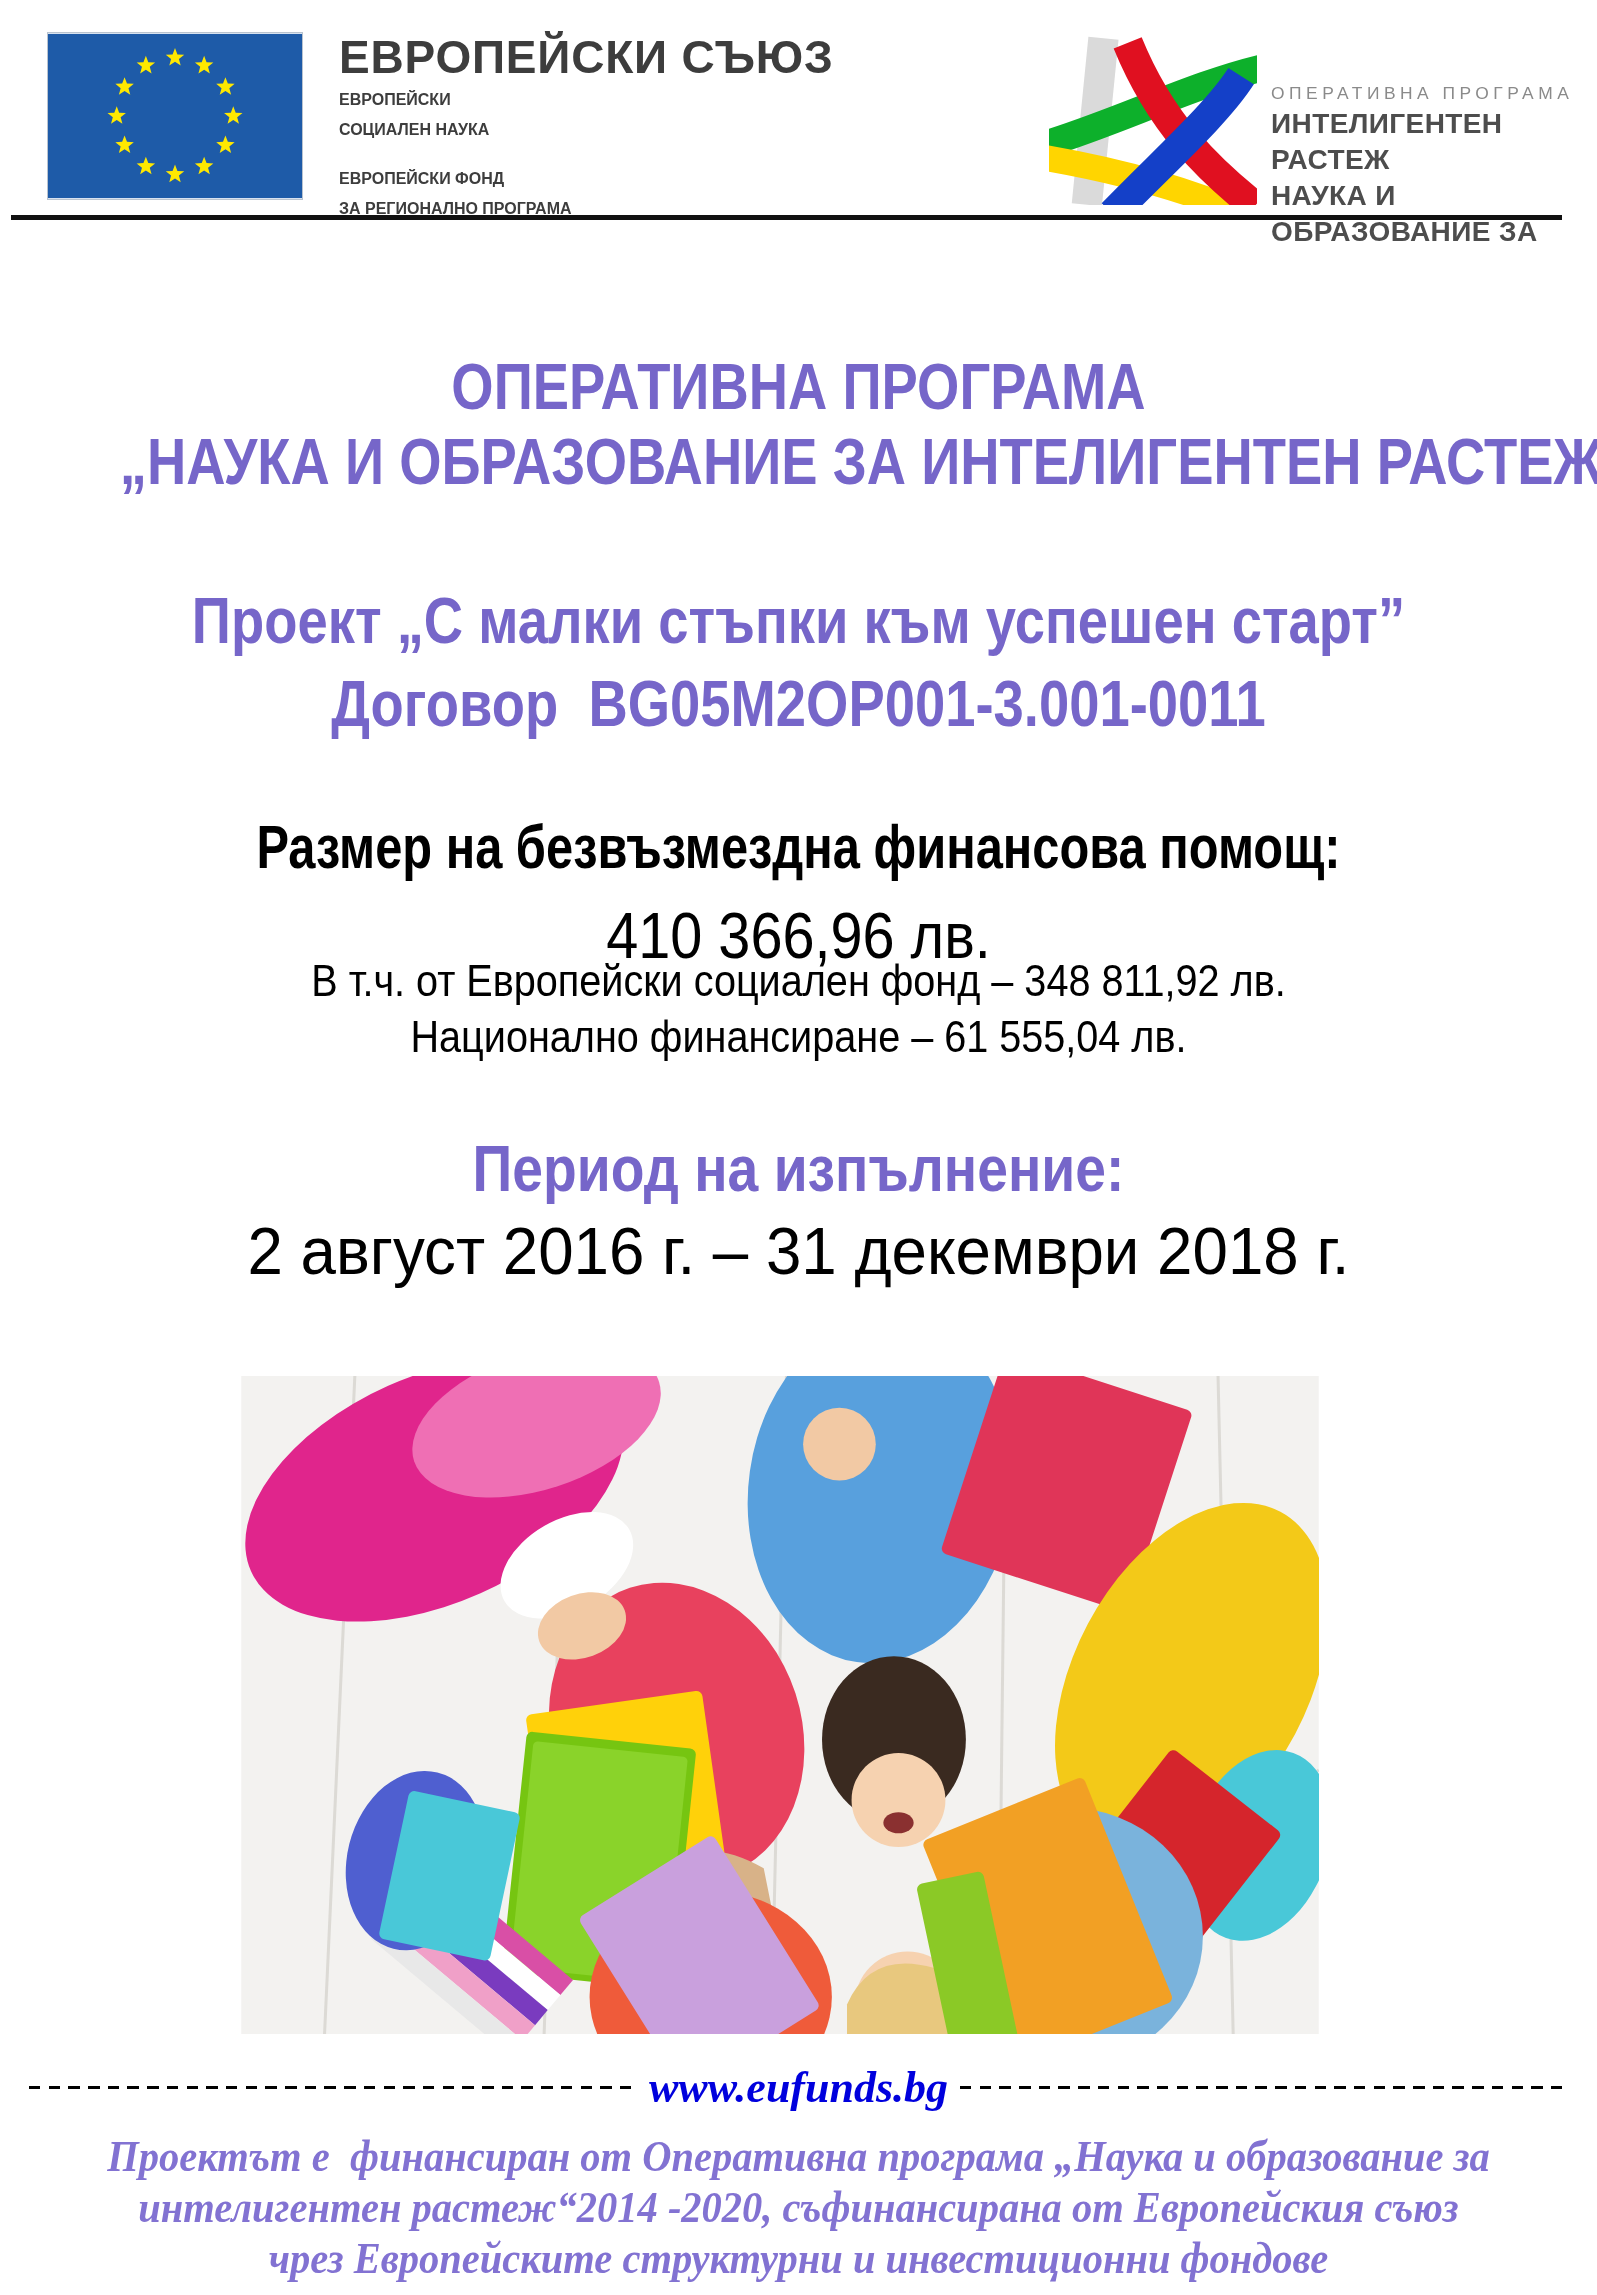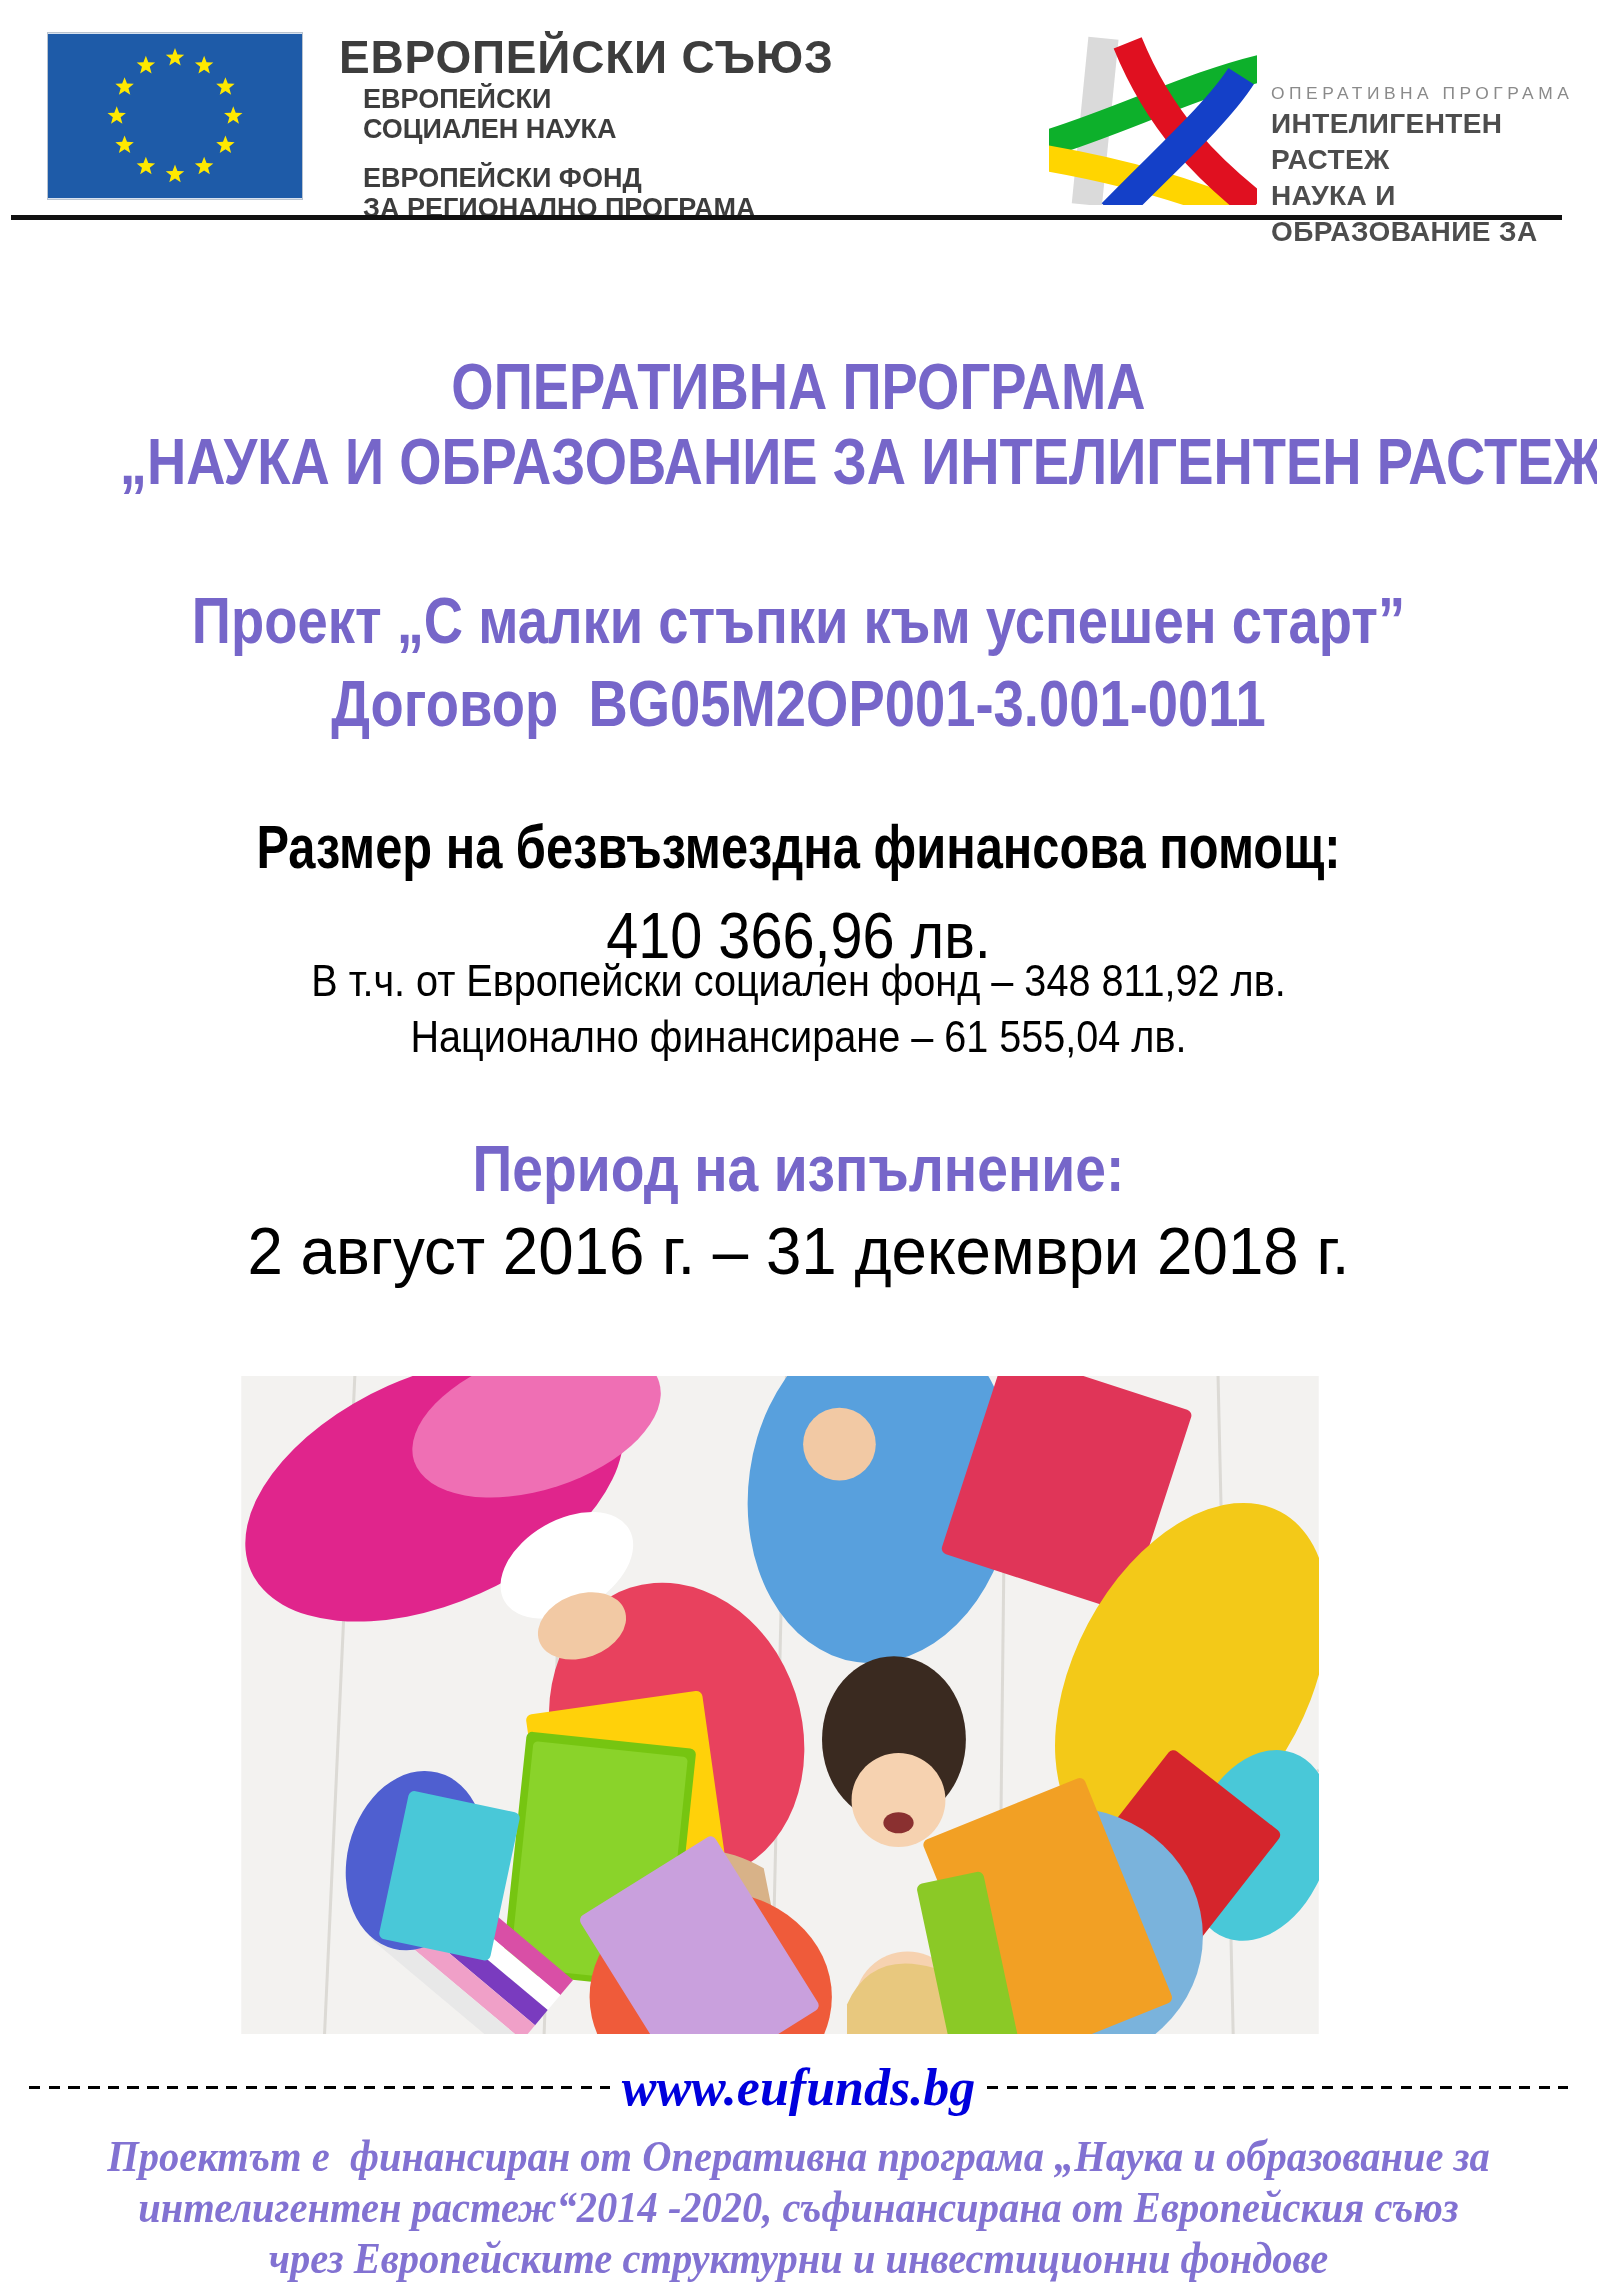--- a/index.html
+++ b/index.html
@@ -11,21 +11,21 @@
   .sx85{transform:scaleX(0.85);transform-origin:50% 50%;}
   .sx90{transform:scaleX(0.90);transform-origin:50% 50%;}
   .sx95{transform:scaleX(0.95);transform-origin:50% 50%;}
   .purple{color:#7666c9;}
   .black{color:#000000;}
 
   
   .eu-flag{left:47px;top:32px;width:254px;height:166px;border:0.8px solid #b9c3cf;}
   .eu-text{left:339px;color:#3d3d3d;}
   .eu-title{top:30px;font-size:46px;font-weight:bold;letter-spacing:0.8px;}
-  .eu-fund{font-size:27px;font-weight:bold;line-height:29.5px;margin-left:24px;}
+  .eu-fund{font-size:16px;font-weight:bold;line-height:29.5px;}
   .op-logo{left:1049px;top:32px;width:208px;height:173px;}
   .op-text{left:1271px;color:#4d4d4d;}
   .op-small{top:83px;font-size:17.4px;letter-spacing:4.5px;color:#8a8a8a;font-weight:normal;}
   .op-big{top:106px;font-size:28px;font-weight:bold;line-height:36px;letter-spacing:0.4px;}
   .top-rule{left:10.6px;top:215px;width:1551px;height:4.5px;background:#111;}
 
   
   .h-program{font-size:64px;font-weight:bold;}
   .h-project{font-size:64px;font-weight:bold;}
   .h-grant{font-size:61px;font-weight:bold;}
@@ -35,21 +35,21 @@
   .t-period{font-size:67px;}
 
   
   .photo{left:241px;top:1376px;width:1078px;height:658px;overflow:hidden;}
 
   
   .divider-row{left:29px;right:29px;top:2061px;height:53px;display:flex;align-items:center;}
   .dash{flex:1;height:3.8px;
         background:repeating-linear-gradient(90deg,#000 0 11.4px,transparent 11.4px 19.7px);}
   .site-link{margin:0 12px;font-family:"Liberation Serif",serif;font-style:italic;
-             font-weight:bold;font-size:52px;color:#0000dd;white-space:pre;}
+             font-weight:bold;font-size:44px;color:#0000dd;white-space:pre;}
   .foot-line{font-family:"Liberation Serif",serif;font-style:italic;font-weight:bold;
              font-size:45px;color:#8272d2;}
 </style>
 </head>
 <body>
 
 <div class="abs eu-flag">
   <svg width="254" height="166" viewBox="0 0 340 220">
     <rect x="0" y="0" width="340" height="220" fill="#1e5ba8"></rect>
     <defs>

